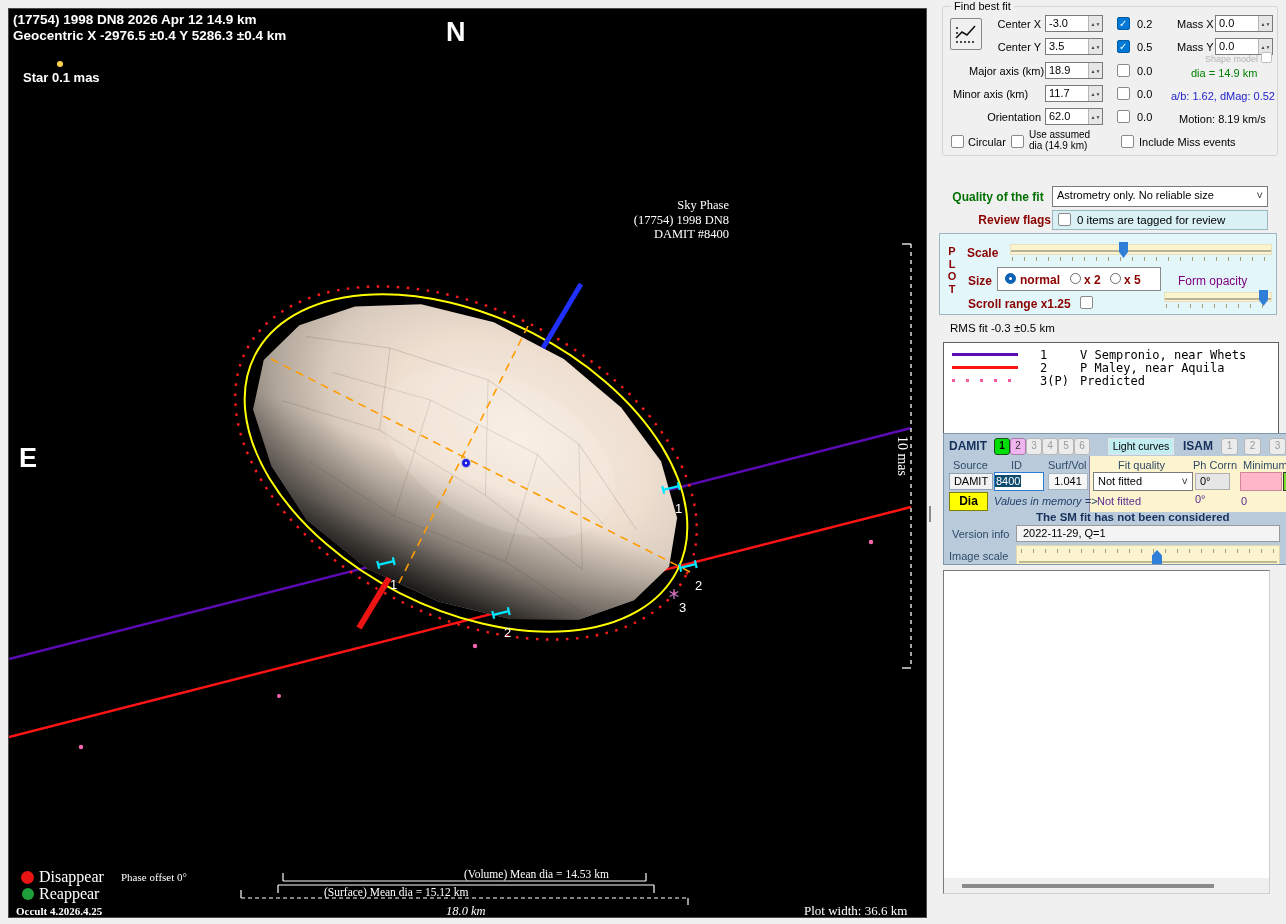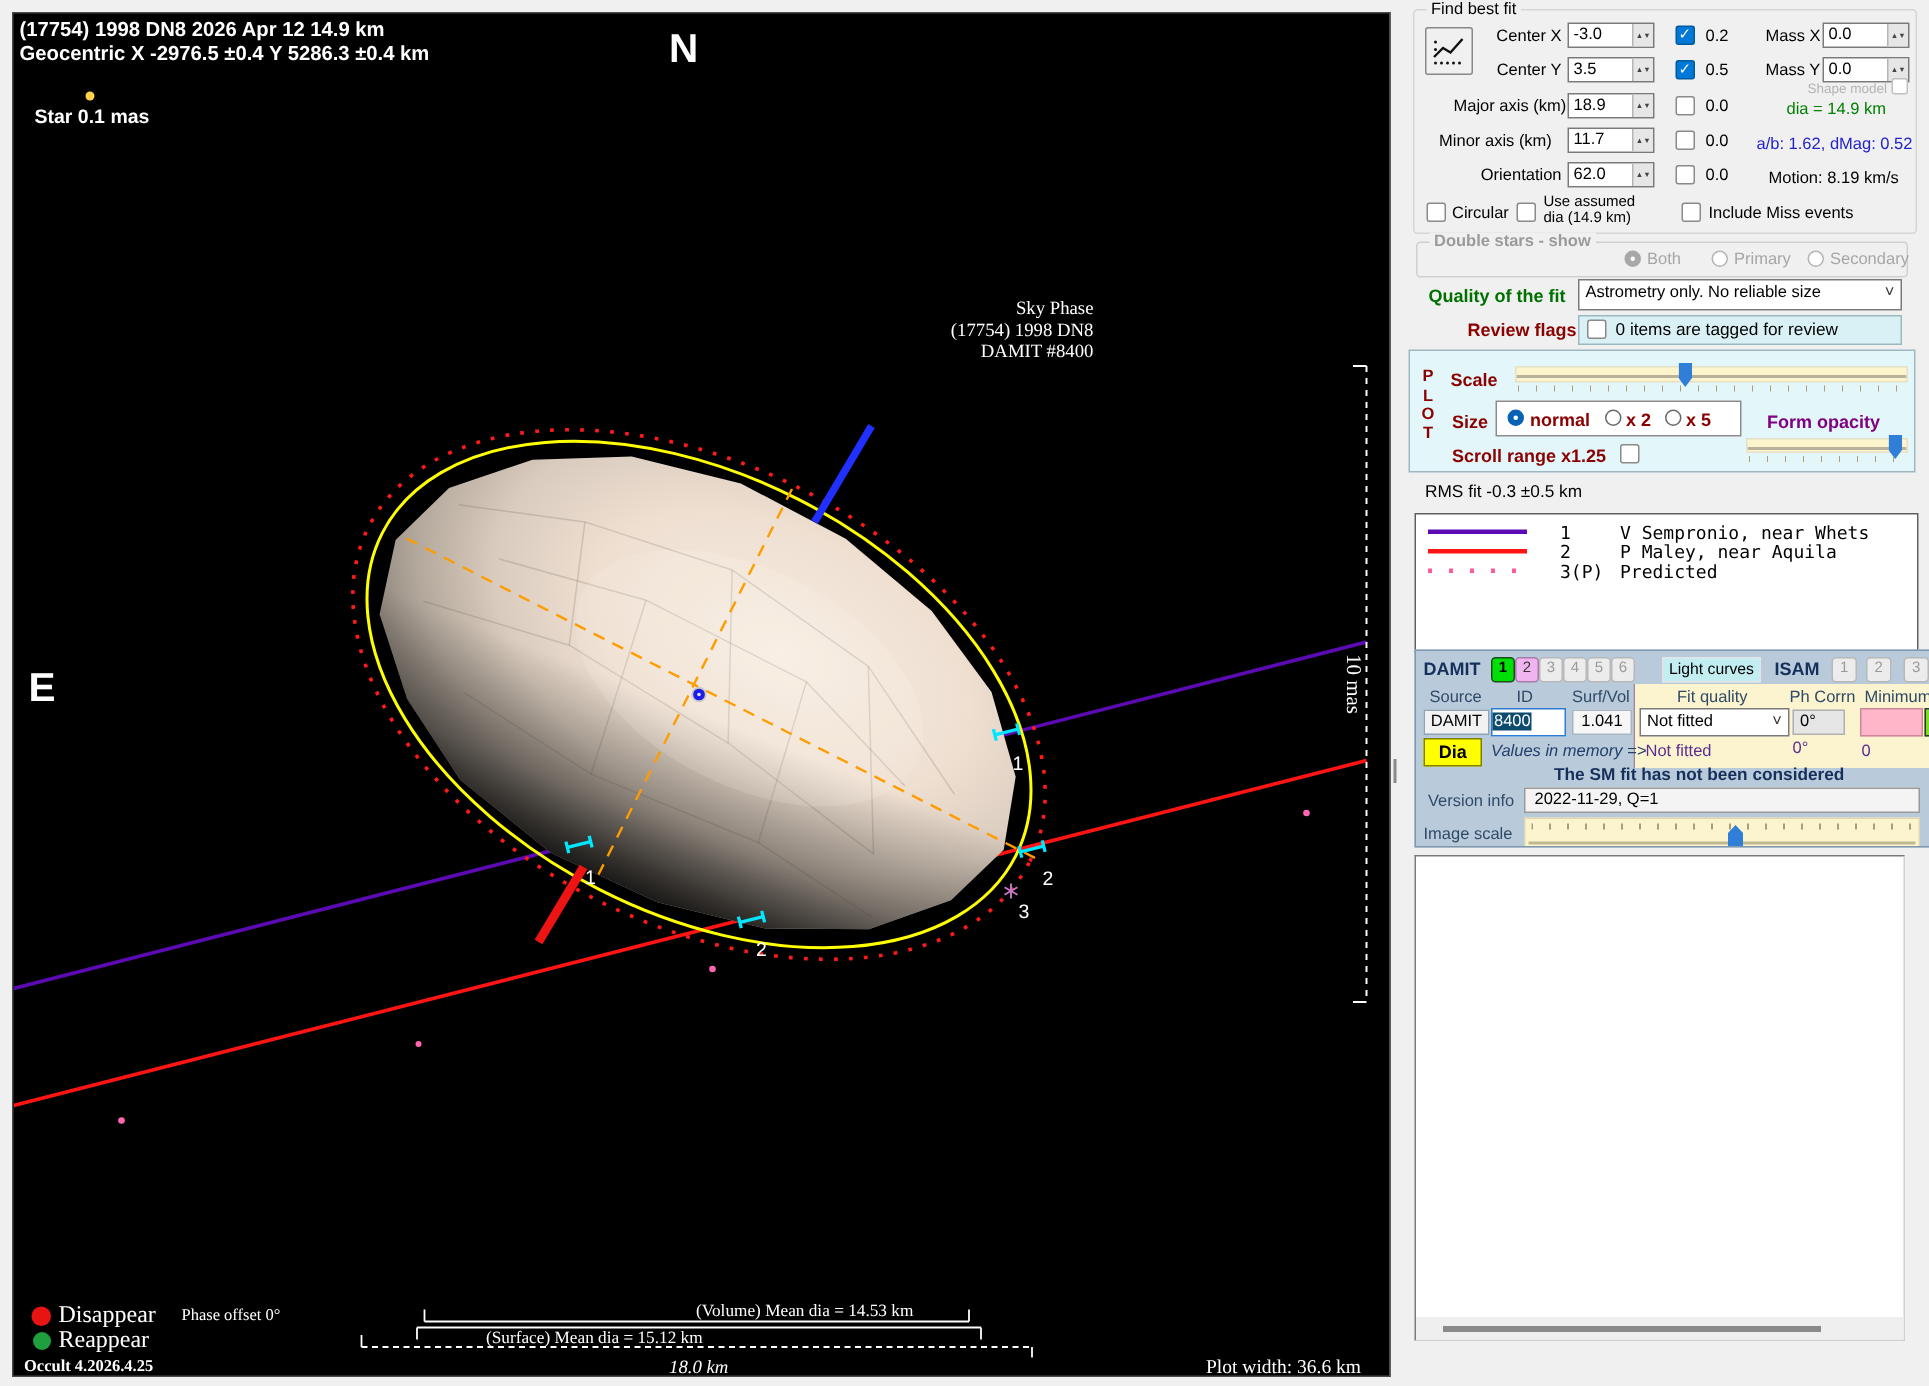--- a/index.html
+++ b/index.html
@@ -244,21 +244,21 @@
 
     <div class="lbl" style="left:262px;top:47px;font-size:9px;color:#b4b4b4">Shape model</div>
     <div class="cb dis" style="left:318px;top:45px;width:11px;height:11px"></div>
 
     <div class="lbl" style="left:26px;top:58px;width:88px;">Major axis (km)</div>
     <div class="tb spin" style="left:102px;top:55px;width:50px;height:15px">18.9</div>
     <div class="cb" style="left:174px;top:57px"></div>
     <div class="lbl" style="left:194px;top:58px">0.0</div>
     <div class="lbl" style="left:248px;top:60px;color:#008000">dia = 14.9 km</div>
 
-    <div class="lbl" style="left:10px;top:81px;width:88px;text-align:center">Minor axis (km)</div>
+    <div class="lbl" style="left:10px;top:81px;width:88px;text-align:left">Minor axis (km)</div>
     <div class="tb spin" style="left:102px;top:78px;width:50px;height:15px">11.7</div>
     <div class="cb" style="left:174px;top:80px"></div>
     <div class="lbl" style="left:194px;top:81px">0.0</div>
     <div class="lbl" style="left:228px;top:83px;color:#2222cc">a/b: 1.62, dMag: 0.52</div>
 
     <div class="lbl" style="left:10px;top:104px;width:88px;text-align:right">Orientation</div>
     <div class="tb spin" style="left:102px;top:101px;width:50px;height:15px">62.0</div>
     <div class="cb" style="left:174px;top:103px"></div>
     <div class="lbl" style="left:194px;top:104px">0.0</div>
     <div class="lbl" style="left:236px;top:106px">Motion: 8.19 km/s</div>
@@ -267,29 +267,20 @@
     <div class="lbl" style="left:25px;top:129px">Circular</div>
     <div class="cb" style="left:68px;top:128px"></div>
     <div class="lbl" style="left:86px;top:122px;font-size:10px;line-height:11px">
       <div>Use assumed</div>
       <div>dia (14.9 km)</div>
     </div>
     <div class="cb" style="left:178px;top:128px"></div>
     <div class="lbl" style="left:196px;top:129px">Include Miss events</div>
   </div>
 
-  <div class="grp" style="left:8px;top:161px;width:326px;height:22px;border-color:#cfcfcf">
-    <span class="glabel" style="color:#9b9b9b;font-weight:bold">Double stars - show</span>
-    <div class="radio dis sel" style="left:138px;top:5px"></div>
-    <div class="lbl" style="left:153px;top:5px;color:#a6a6a6">Both</div>
-    <div class="radio dis" style="left:196px;top:5px"></div>
-    <div class="lbl" style="left:211px;top:5px;color:#a6a6a6">Primary</div>
-    <div class="radio dis" style="left:260px;top:5px"></div>
-    <div class="lbl" style="left:275px;top:5px;color:#a6a6a6">Secondary</div>
-  </div>
 
   <div class="lbl" style="left:9px;top:190px;width:106px;text-align:center;color:#007000;font-weight:bold;font-size:12px">Quality of the fit</div>
   <div class="ddl" style="left:116px;top:186px;width:194px;height:17px">Astrometry only. No reliable size</div>
 
   <div class="lbl" style="left:9px;top:213px;width:106px;text-align:right;color:#8b0000;font-weight:bold;font-size:12px">Review flags</div>
   <div class="abs" style="left:116px;top:210px;width:214px;height:18px;background:#d9f1f5;border:1px solid #9ab8c0">
     <div class="cb" style="left:5px;top:2px"></div>
     <div class="lbl" style="left:24px;top:3px;font-size:11.5px">0 items are tagged for review</div>
   </div>
 
@@ -308,21 +299,21 @@
 
     <div class="lbl darkred" style="left:28px;top:40px;font-size:12px">Size</div>
     <div class="abs" style="left:57px;top:33px;width:162px;height:22px;background:#fff;border:1px solid #8a8a8a">
       <div class="radio sel" style="left:7px;top:5px"></div>
       <div class="lbl darkred" style="left:22px;top:5px;font-size:12px">normal</div>
       <div class="radio" style="left:72px;top:5px"></div>
       <div class="lbl darkred" style="left:86px;top:5px;font-size:12px">x 2</div>
       <div class="radio" style="left:112px;top:5px"></div>
       <div class="lbl darkred" style="left:126px;top:5px;font-size:12px">x 5</div>
     </div>
-    <div class="lbl" style="left:238px;top:40px;color:#800080;font-weight:bold;font-size:12px">Form opacity</div>
+    <div class="lbl" style="left:238px;top:40px;color:#800080;font-weight:normal;font-size:12px">Form opacity</div>
     <div class="track" style="left:224px;top:58px;width:106px;height:8px">
       <div class="thumb" style="left:94px;top:-3px"></div>
     </div>
     <div class="ticks" style="left:226px;top:70px;width:104px"></div>
     <div class="lbl darkred" style="left:28px;top:63px;font-size:12px">Scroll range x1.25</div>
     <div class="cb" style="left:140px;top:62px"></div>
   </div>
 
   <div class="lbl" style="left:14px;top:322px;font-size:11.5px">RMS fit -0.3 ±0.5 km</div>
 

